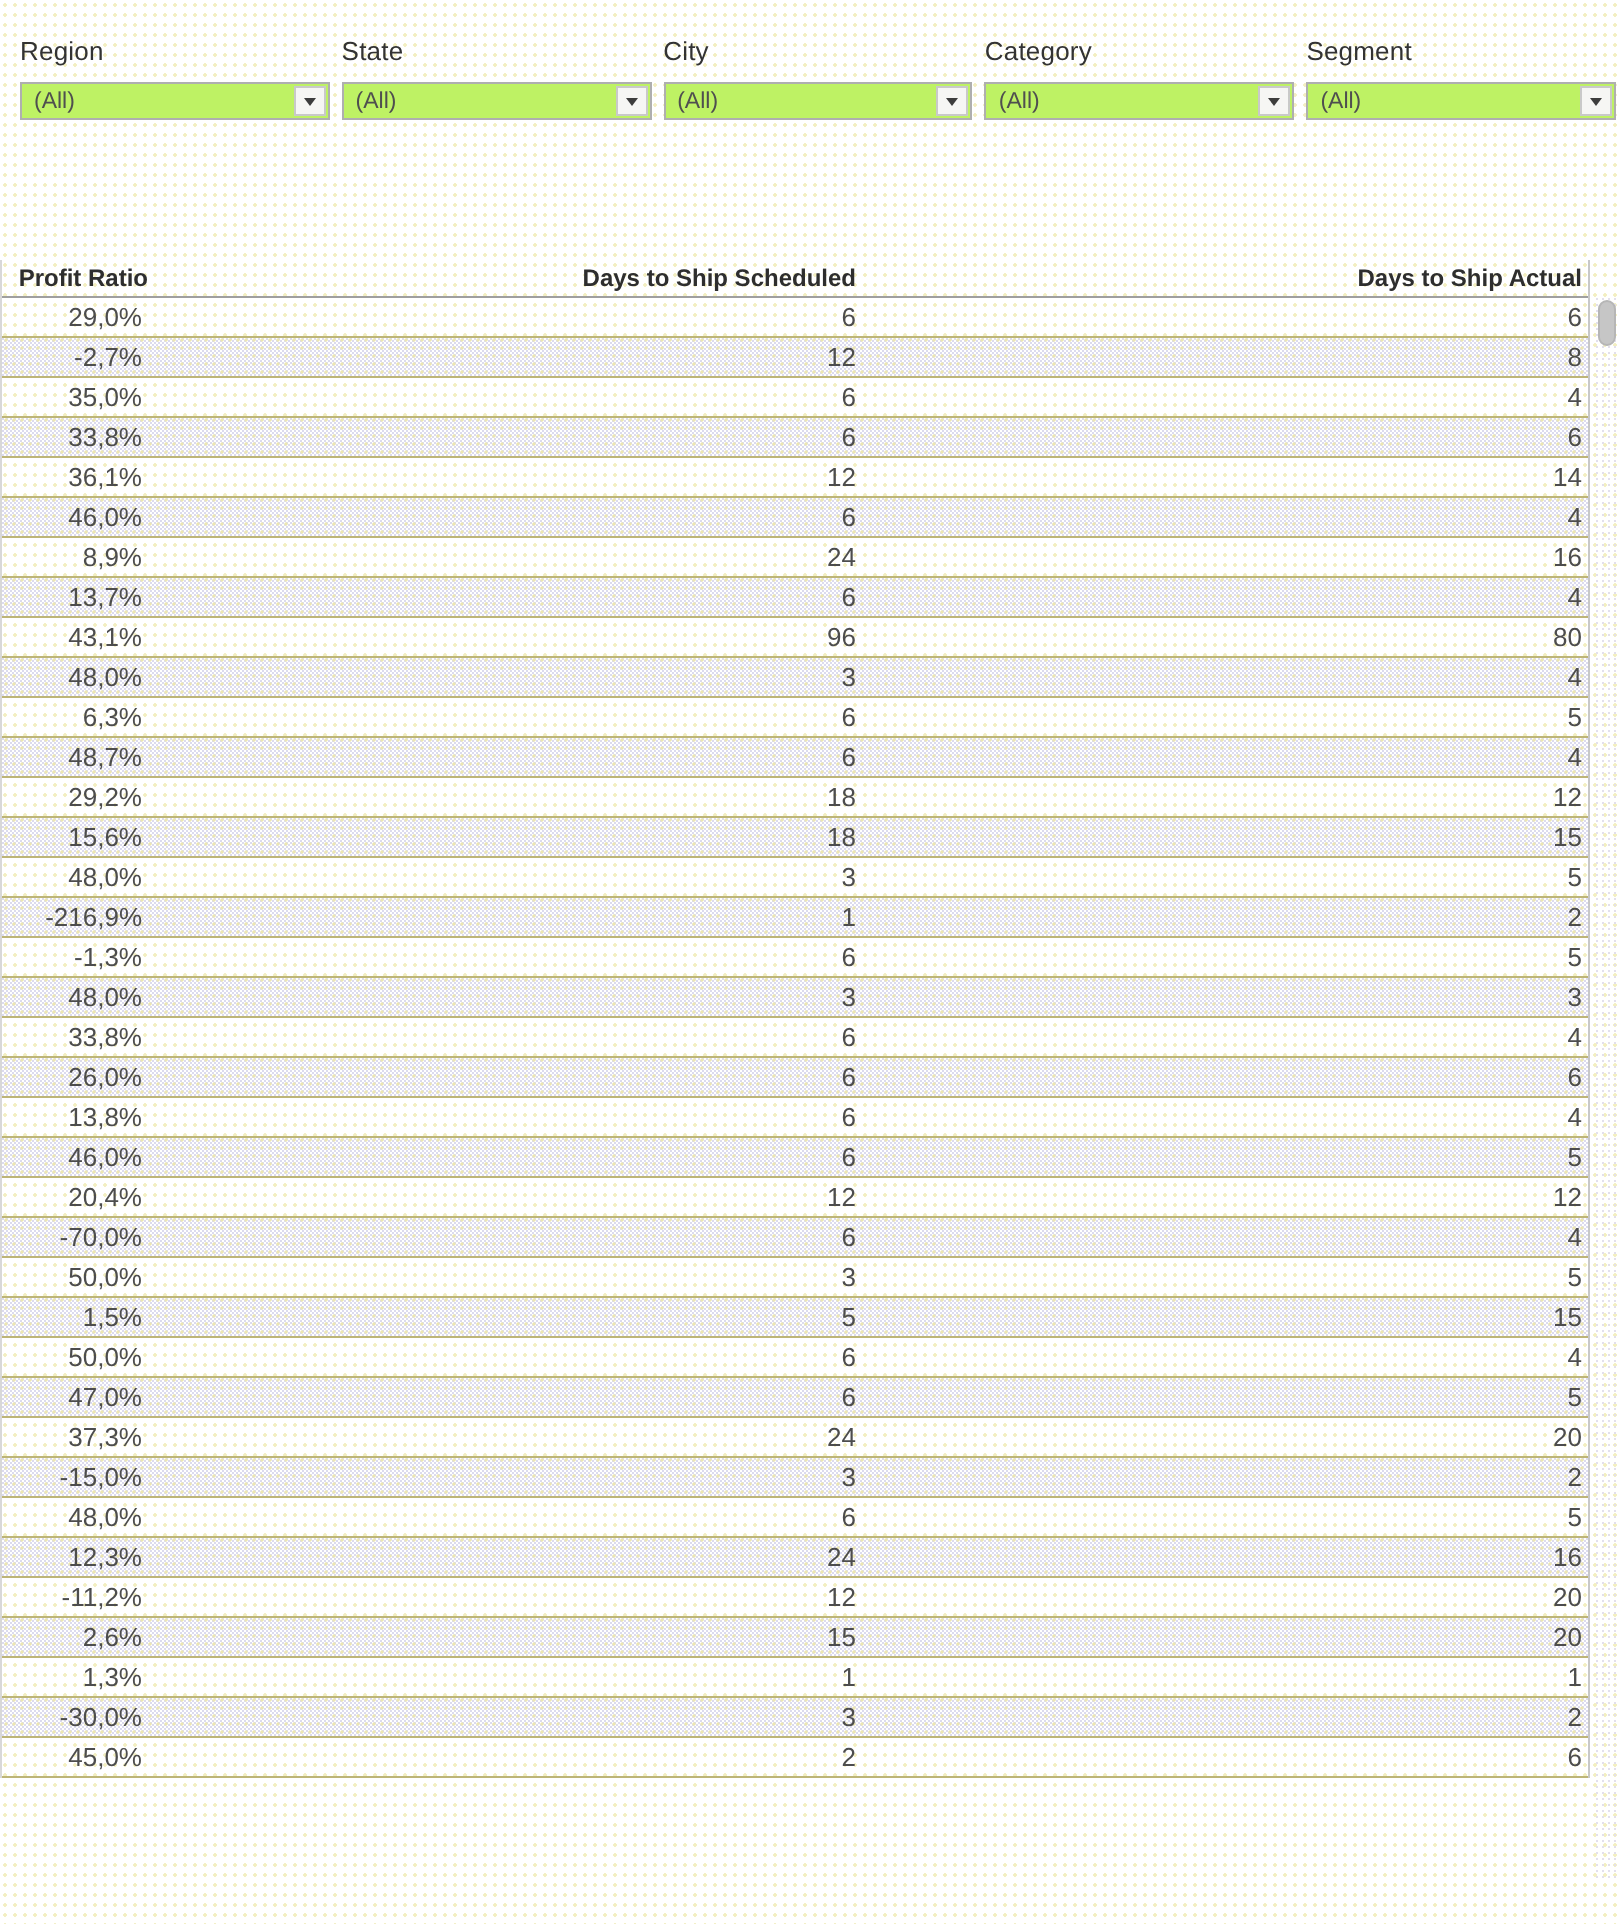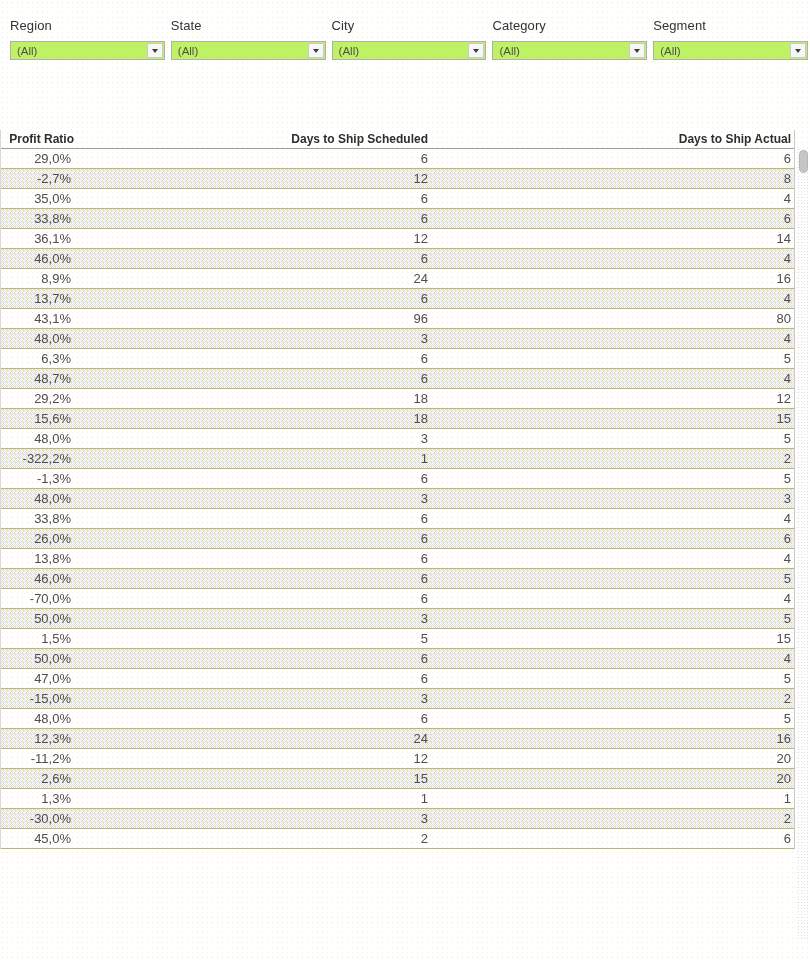--- a/index.html
+++ b/index.html
@@ -229,21 +229,21 @@
               <td>15,6%</td>
               <td>18</td>
               <td>15</td>
             </tr>
             <tr>
               <td>48,0%</td>
               <td>3</td>
               <td>5</td>
             </tr>
             <tr>
-              <td>-322,2%</td>
+              <td>-216,9%</td>
               <td>1</td>
               <td>2</td>
             </tr>
             <tr>
               <td>-1,3%</td>
               <td>6</td>
               <td>5</td>
             </tr>
             <tr>
               <td>48,0%</td>
@@ -264,20 +264,25 @@
               <td>13,8%</td>
               <td>6</td>
               <td>4</td>
             </tr>
             <tr>
               <td>46,0%</td>
               <td>6</td>
               <td>5</td>
             </tr>
             <tr>
+              <td>20,4%</td>
+              <td>12</td>
+              <td>12</td>
+            </tr>
+            <tr>
               <td>-70,0%</td>
               <td>6</td>
               <td>4</td>
             </tr>
             <tr>
               <td>50,0%</td>
               <td>3</td>
               <td>5</td>
             </tr>
             <tr>
@@ -287,20 +292,25 @@
             </tr>
             <tr>
               <td>50,0%</td>
               <td>6</td>
               <td>4</td>
             </tr>
             <tr>
               <td>47,0%</td>
               <td>6</td>
               <td>5</td>
+            </tr>
+            <tr>
+              <td>37,3%</td>
+              <td>24</td>
+              <td>20</td>
             </tr>
             <tr>
               <td>-15,0%</td>
               <td>3</td>
               <td>2</td>
             </tr>
             <tr>
               <td>48,0%</td>
               <td>6</td>
               <td>5</td>

